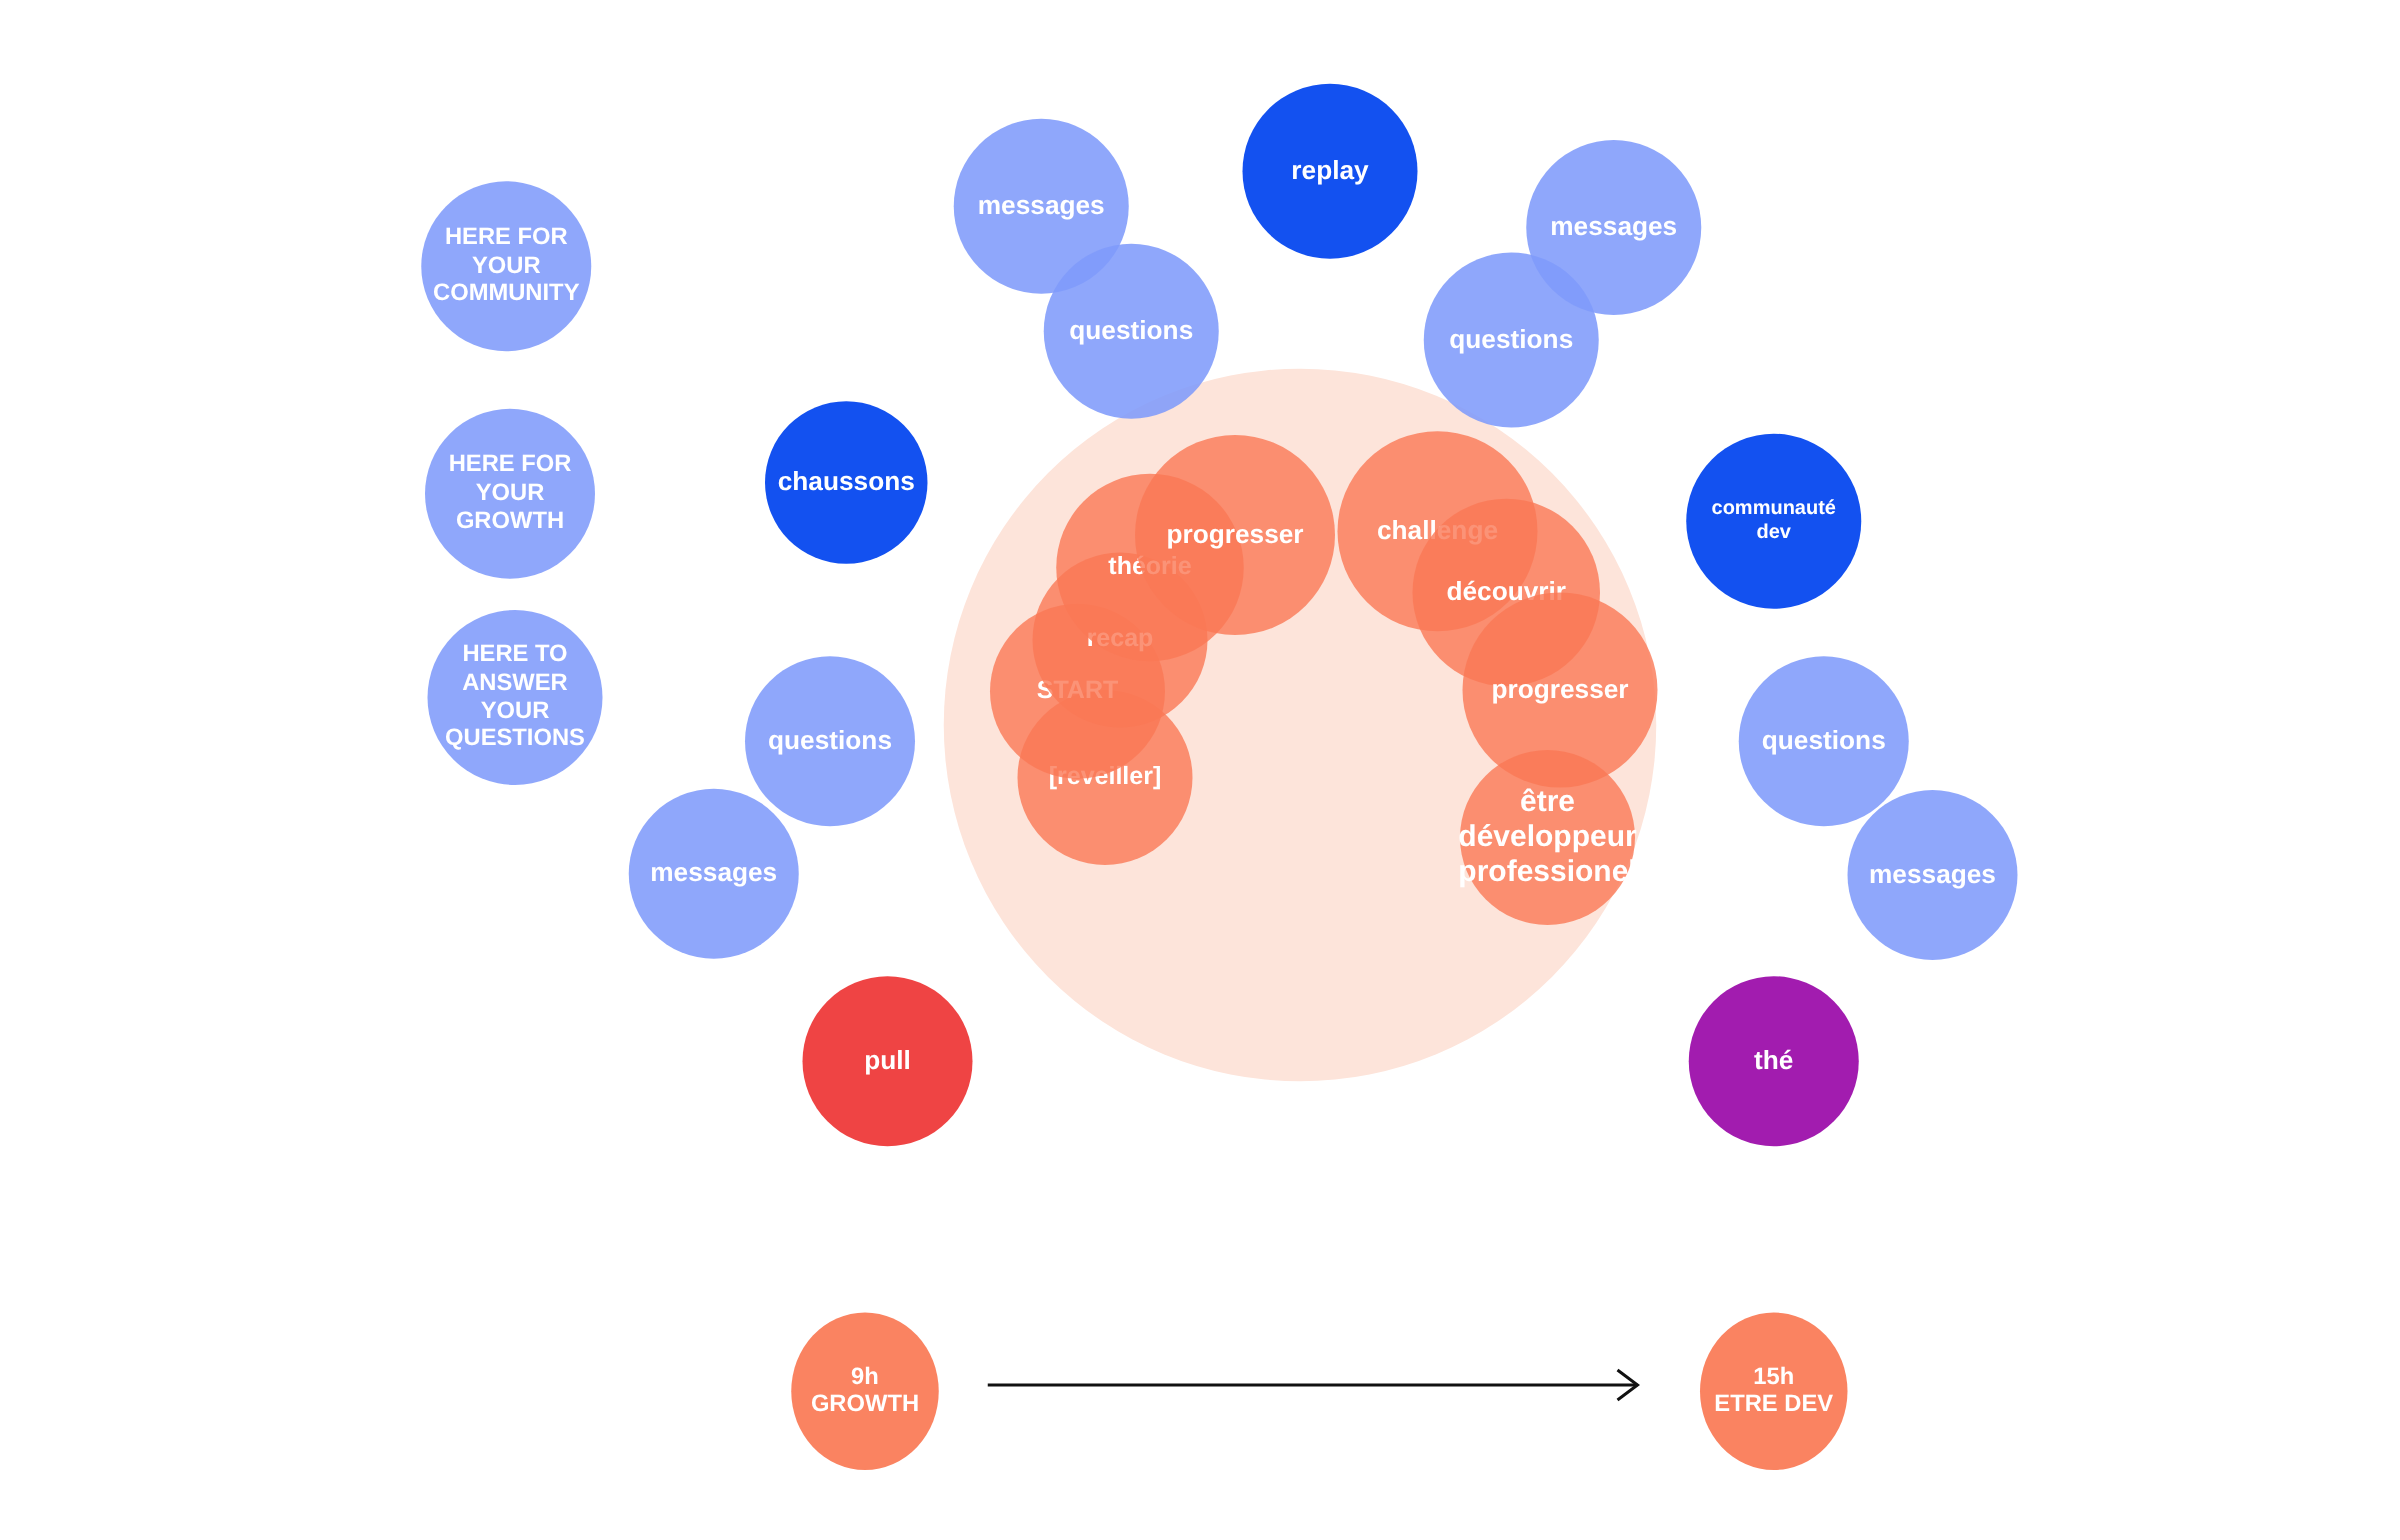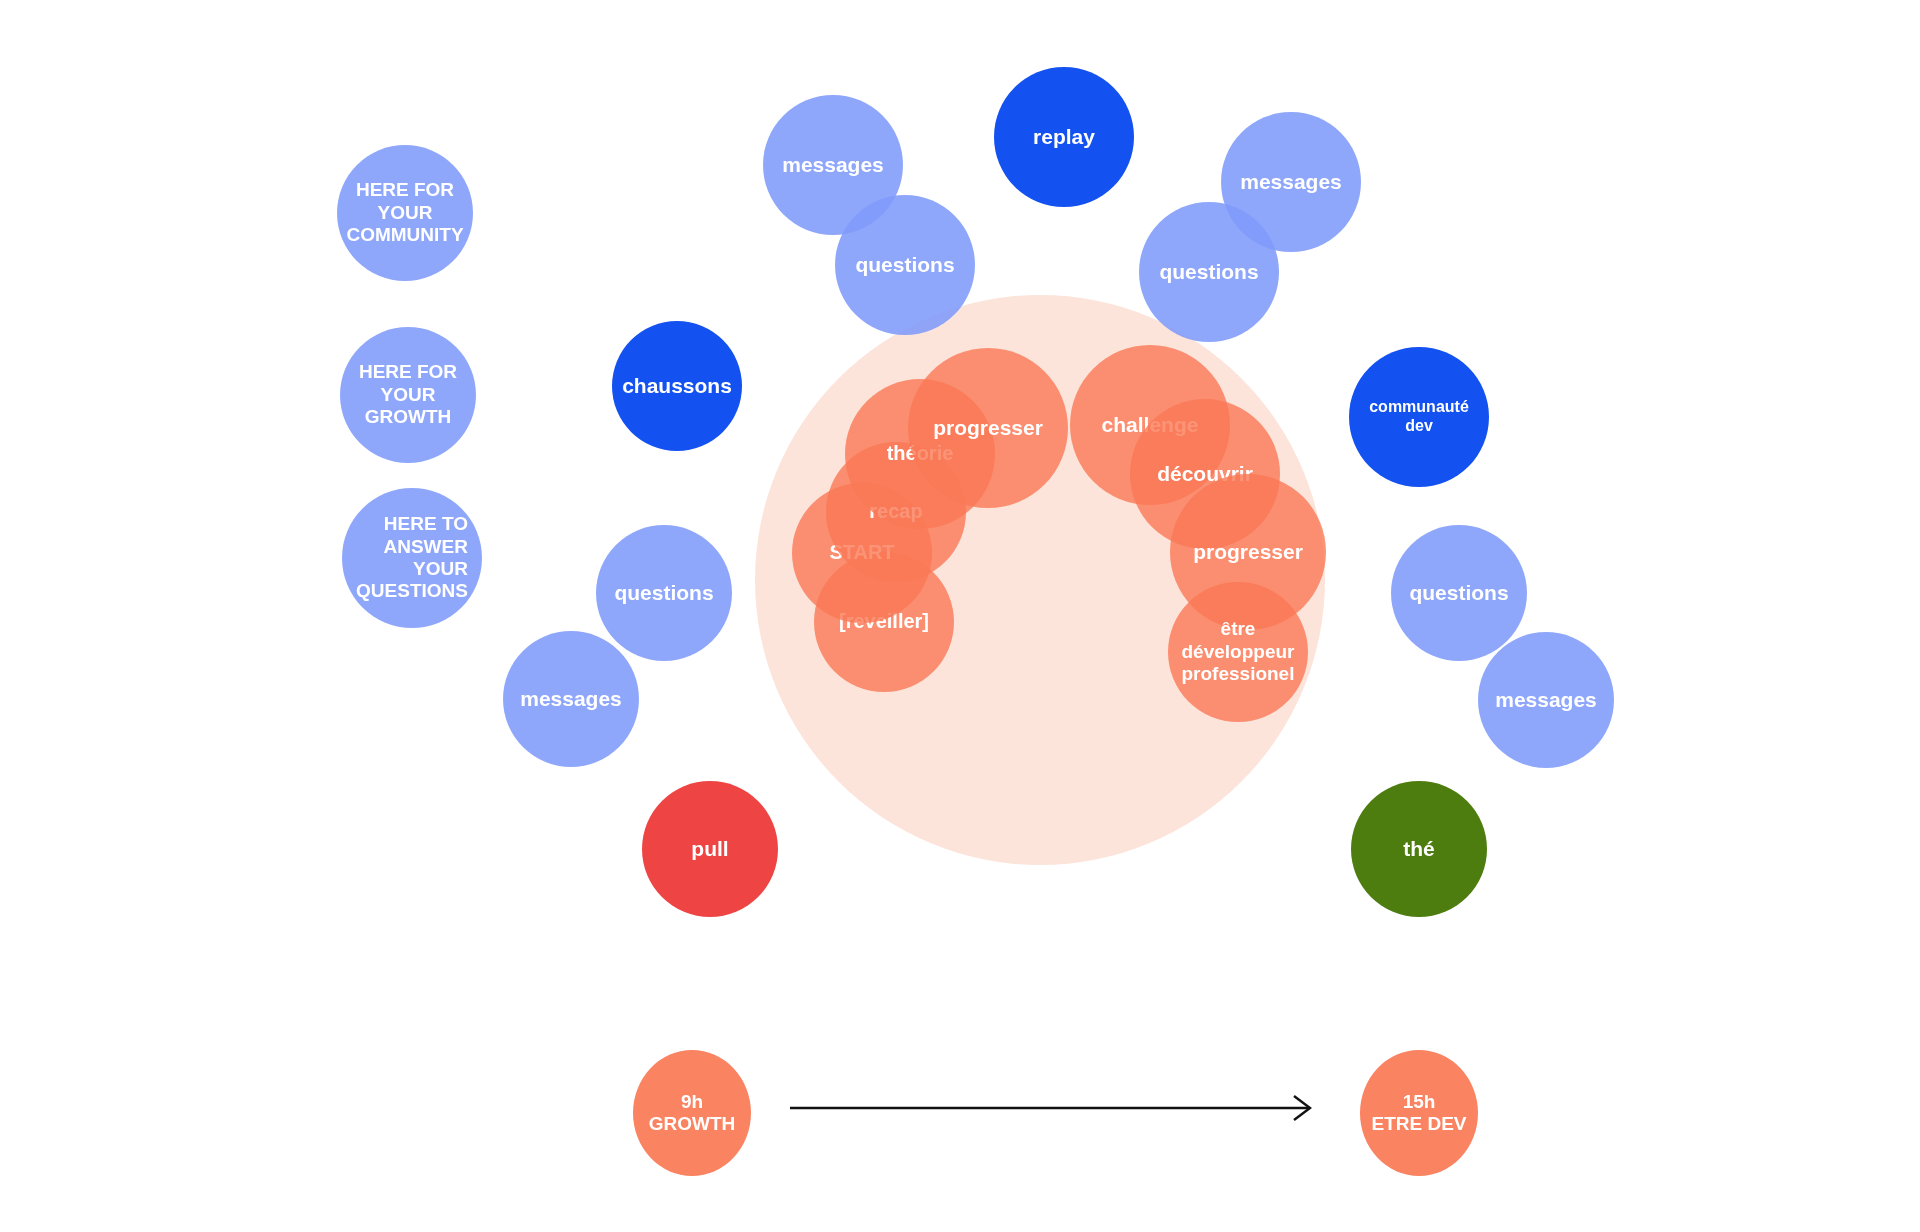--- a/index.html
+++ b/index.html
@@ -50,48 +50,48 @@
     <div class="halo" style="left: 755px; top: 295px; width: 570px; height: 570px; background: rgb(253, 228, 218);"></div>
     <div style="position: absolute; left: 0px; top: 0px; width: 1920px; height: 1232px;">
       <div class="bubble" style="left: 814px; top: 552px; width: 140px; height: 140px; background: rgba(250, 120, 85, 0.8); font-size: 20px;"><span>[reveiller]</span></div>
       <div class="bubble" style="left: 792px; top: 483px; width: 140px; height: 140px; background: rgba(250, 120, 85, 0.8); font-size: 20px;"><span>START</span></div>
       <div class="bubble" style="left: 826px; top: 442px; width: 140px; height: 140px; background: rgba(250, 120, 85, 0.8); font-size: 20px;"><span>recap</span></div>
       <div class="bubble" style="left: 845px; top: 379px; width: 150px; height: 150px; background: rgba(250, 120, 85, 0.8); font-size: 20px;"><span>théorie</span></div>
       <div class="bubble" style="left: 908px; top: 348px; width: 160px; height: 160px; background: rgba(250, 120, 85, 0.8); font-size: 21px;"><span>progresser</span></div>
       <div class="bubble" style="left: 1070px; top: 345px; width: 160px; height: 160px; background: rgba(250, 120, 85, 0.8); font-size: 21px;"><span>challenge</span></div>
       <div class="bubble" style="left: 1130px; top: 399px; width: 150px; height: 150px; background: rgba(250, 120, 85, 0.8); font-size: 21px;"><span>découvrir</span></div>
       <div class="bubble" style="left: 1170px; top: 474px; width: 156px; height: 156px; background: rgba(250, 120, 85, 0.8); font-size: 21px;"><span>progresser</span></div>
-      <div class="bubble" style="left: 1168px; top: 582px; width: 140px; height: 140px; background: rgba(250, 120, 85, 0.8); font-size: 19px;"><span>être
+      <div class="bubble" style="left: 1168px; top: 600px; width: 140px; height: 140px; background: rgba(250, 120, 85, 0.8); font-size: 24px;"><span>être
 développeur
 professionel</span></div>
     </div>
     <div class="bubble" style="left: 337px; top: 145px; width: 136px; height: 136px; background: rgba(127, 155, 250, 0.88); font-size: 19px;"><span>HERE FOR
 YOUR
 COMMUNITY</span></div>
     <div class="bubble" style="left: 340px; top: 327px; width: 136px; height: 136px; background: rgba(127, 155, 250, 0.88); font-size: 19px;"><span>HERE FOR
 YOUR
 GROWTH</span></div>
-    <div class="bubble" style="left: 342px; top: 488px; width: 140px; height: 140px; background: rgba(127, 155, 250, 0.88); font-size: 19px; text-align: right;"><span>HERE TO
+    <div class="bubble" style="left: 342px; top: 488px; width: 140px; height: 140px; background: rgba(127, 155, 250, 0.88); font-size: 19px;"><span>HERE TO
 ANSWER
 YOUR
 QUESTIONS</span></div>
     <div class="bubble" style="left: 763px; top: 95px; width: 140px; height: 140px; background: rgba(127, 155, 250, 0.88); font-size: 21px;"><span>messages</span></div>
     <div class="bubble" style="left: 835px; top: 195px; width: 140px; height: 140px; background: rgba(127, 155, 250, 0.88); font-size: 21px;"><span>questions</span></div>
     <div class="bubble" style="left: 994px; top: 67px; width: 140px; height: 140px; background: rgb(19, 81, 240); font-size: 21px;"><span>replay</span></div>
     <div class="bubble" style="left: 1139px; top: 202px; width: 140px; height: 140px; background: rgba(127, 155, 250, 0.88); font-size: 21px;"><span>questions</span></div>
     <div class="bubble" style="left: 1221px; top: 112px; width: 140px; height: 140px; background: rgba(127, 155, 250, 0.88); font-size: 21px;"><span>messages</span></div>
     <div class="bubble" style="left: 612px; top: 321px; width: 130px; height: 130px; background: rgb(19, 81, 240); font-size: 21px;"><span>chaussons</span></div>
     <div class="bubble" style="left: 1349px; top: 347px; width: 140px; height: 140px; background: rgb(19, 81, 240); font-size: 16px;"><span>communauté
 dev</span></div>
     <div class="bubble" style="left: 596px; top: 525px; width: 136px; height: 136px; background: rgba(127, 155, 250, 0.88); font-size: 21px;"><span>questions</span></div>
     <div class="bubble" style="left: 503px; top: 631px; width: 136px; height: 136px; background: rgba(127, 155, 250, 0.88); font-size: 21px;"><span>messages</span></div>
     <div class="bubble" style="left: 1391px; top: 525px; width: 136px; height: 136px; background: rgba(127, 155, 250, 0.88); font-size: 21px;"><span>questions</span></div>
     <div class="bubble" style="left: 1478px; top: 632px; width: 136px; height: 136px; background: rgba(127, 155, 250, 0.88); font-size: 21px;"><span>messages</span></div>
     <div class="bubble" style="left: 642px; top: 781px; width: 136px; height: 136px; background: #ef4444; font-size: 21px;"><span>pull</span></div>
-    <div class="bubble" style="left: 1351px; top: 781px; width: 136px; height: 136px; background: #4d7c0f; font-size: 21px;"><span>thé</span></div>
+    <div class="bubble" style="left: 1351px; top: 781px; width: 136px; height: 136px; background: #a21caf; font-size: 21px;"><span>thé</span></div>
     <div class="bubble" style="left: 633px; top: 1050px; width: 118px; height: 126px; background: rgb(250, 131, 97); font-size: 19px;"><span>9h
 GROWTH</span></div>
     <div class="bubble" style="left: 1360px; top: 1050px; width: 118px; height: 126px; background: rgb(250, 131, 97); font-size: 19px;"><span>15h
 ETRE DEV</span></div>
     <svg class="timeline-arrow" width="540" height="40" style="left: 790px; top: 1088px;">
       <line x1="0" y1="20" x2="520" y2="20" stroke="#111111" stroke-width="2.4"></line>
       <path d="M 504 8 L 520 20 L 504 32" fill="none" stroke="#111111" stroke-width="2.4"></path>
     </svg>
   </div>
 

